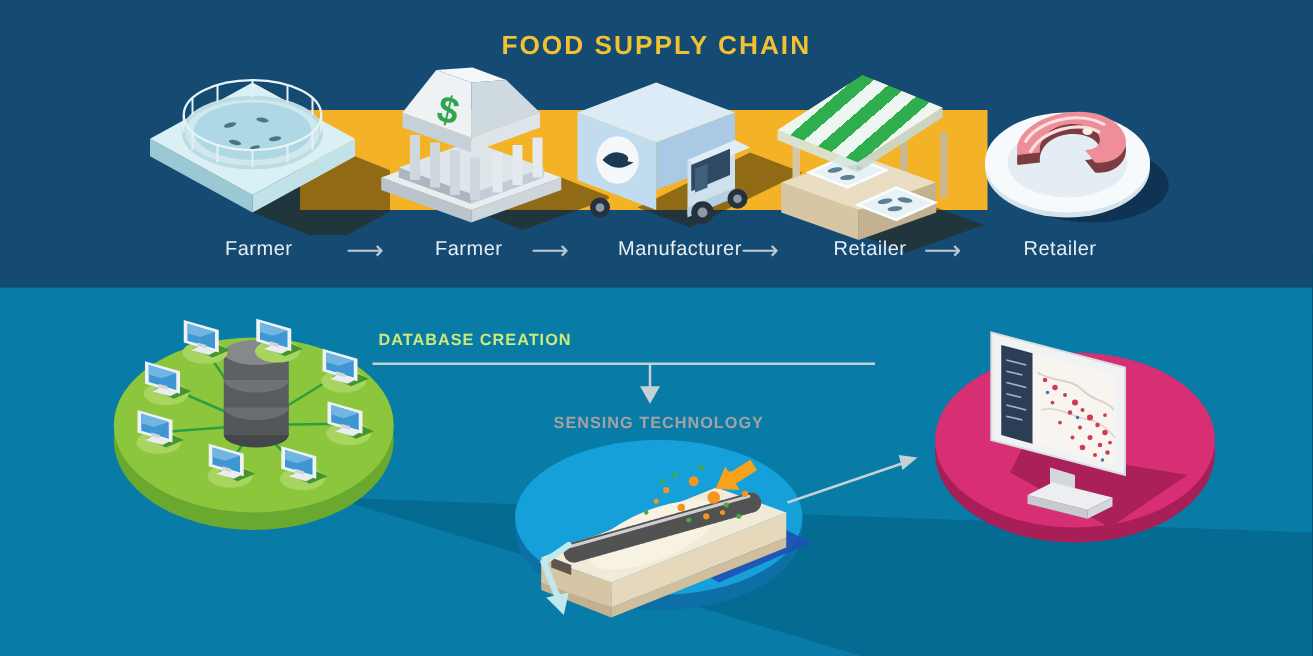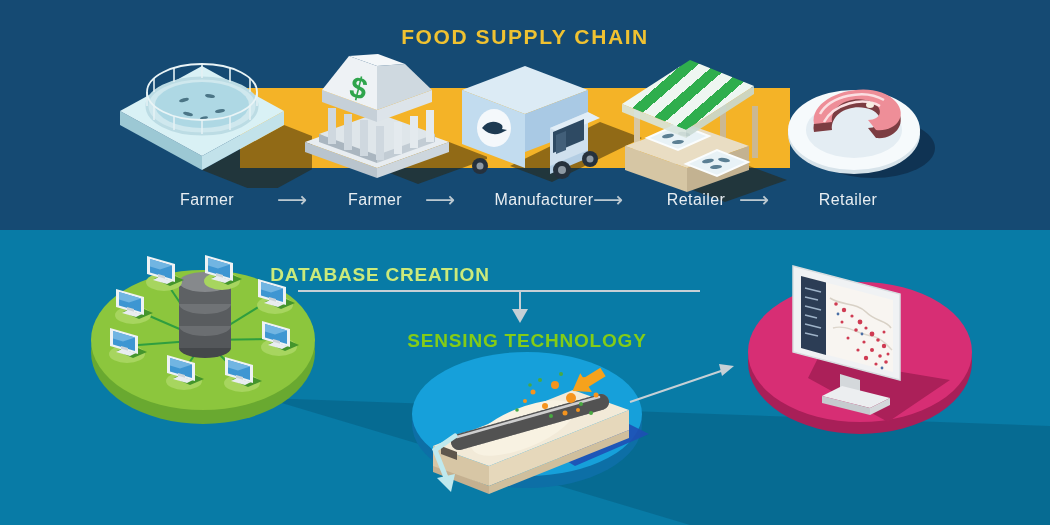--- a/index.html
+++ b/index.html
@@ -11,25 +11,25 @@
   #bottom-shadow{left:0;top:0;width:1050px;height:295px;
       background:rgba(0,26,46,0.16);
       clip-path:polygon(265px 168px,1050px 196px,1050px 295px,690px 295px);}
   #yellow-band{left:240px;top:88px;width:550px;height:80px;background:#f4b327;}
   #diagram-title{left:0;top:25px;width:1050px;text-align:center;
       color:#f0c231;font-size:21px;font-weight:bold;letter-spacing:1.6px;}
   .stage-label{top:191px;transform:translateX(-50%);color:#e8eef2;
       font-size:16px;letter-spacing:.4px;white-space:nowrap;z-index:6;}
   .stage-arrow{top:188px;transform:translateX(-50%);color:#bcc9d1;
       font-size:21px;z-index:6;}
-  .tech-label{transform:translateX(-50%);font-size:19px;font-weight:bold;
+  .tech-label{transform:translateX(-50%);font-size:13px;font-weight:bold;
       letter-spacing:.8px;white-space:nowrap;z-index:6;}
   #database-label{left:380px;top:264px;color:#cbea7b;}
   #analytics-label{left:693px;top:264px;color:#e885b7;}
-  #sensing-label{left:527px;top:330px;color:#84cc16;}
+  #sensing-label{left:527px;top:330px;color:#a3a3a3;}
   svg{display:block;}
   .icon{z-index:4;}
   #connector-overlay{left:0;top:0;z-index:5;pointer-events:none;}
 </style>
 </head>
 <body>
 
 <div id="stage">
 
   <div id="top-section" class="abs">

